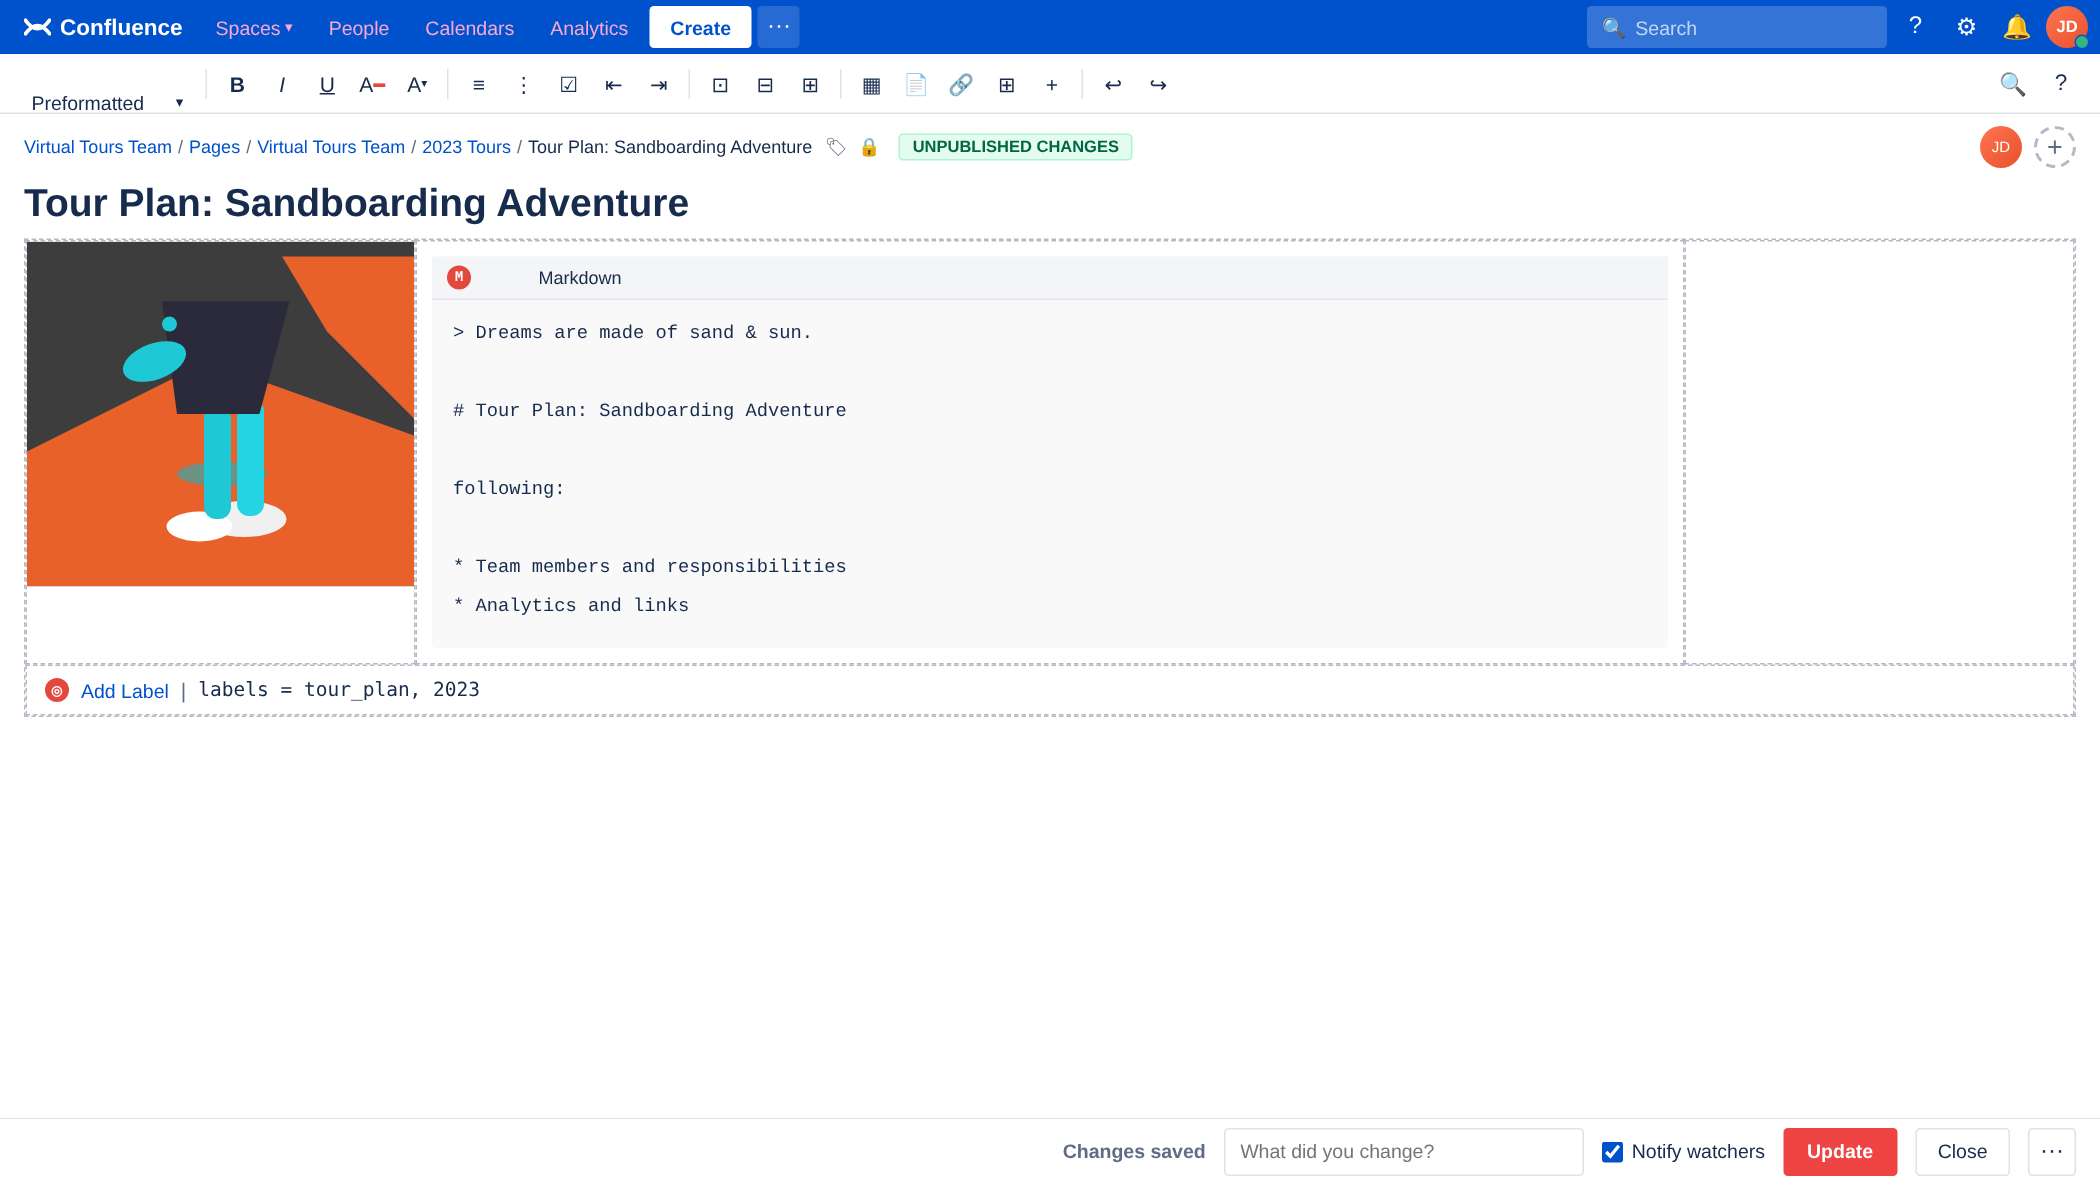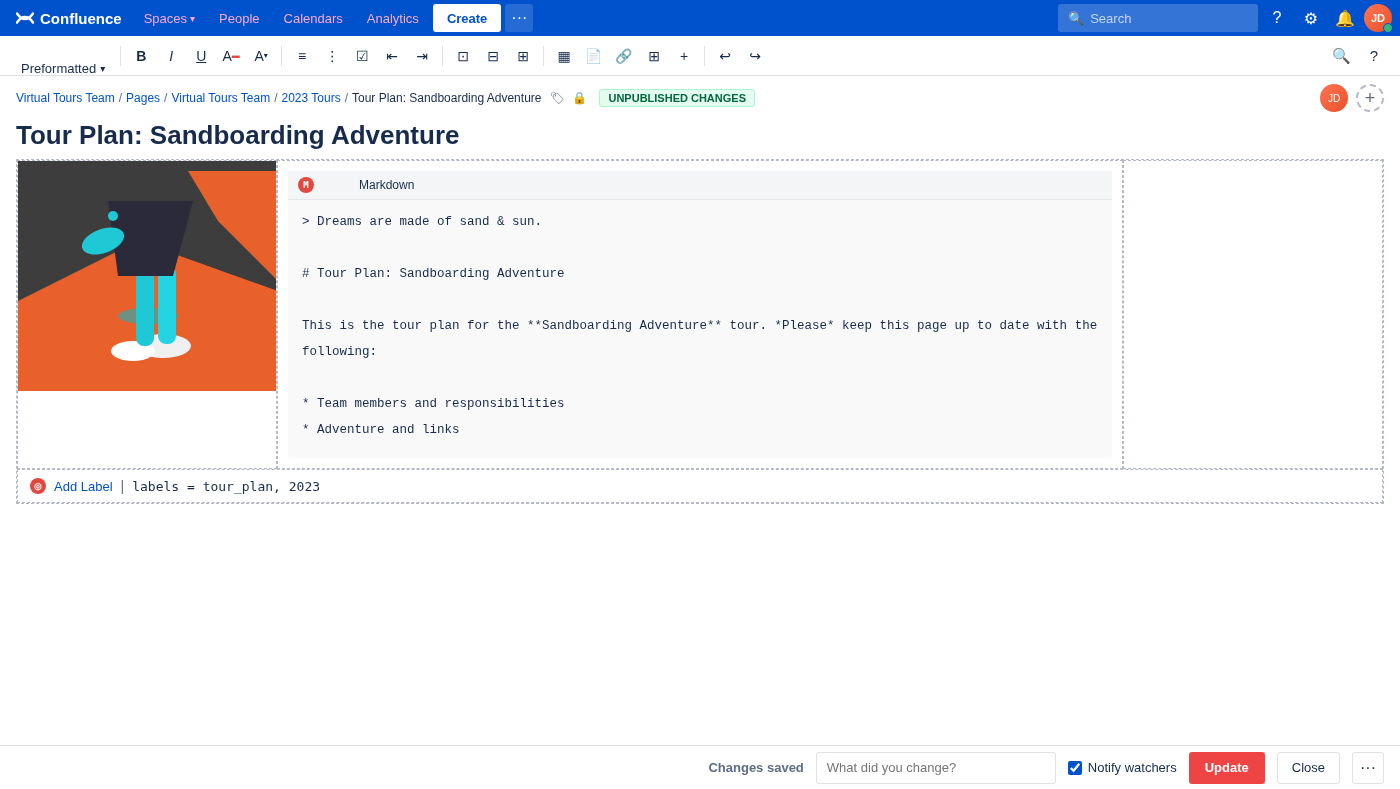--- a/index.html
+++ b/index.html
@@ -71,21 +71,21 @@
     #toolbar {
       height: 40px;
       border-bottom: 1px solid #dfe1e6;
       display: flex;
       align-items: center;
       padding: 0 12px;
       gap: 2px;
     }
     .toolbar-dropdown {
       font-size: 13px; color: #172b4d; padding: 0 8px; height: 28px;
-      display: flex; align-items: center; border-radius: 3px; cursor: pointer; gap: 4px;
+      display: flex; align-items: center; border-radius: 3px; cursor: pointer; gap: 21px;
       border: 1px solid transparent;
       margin-top: 25px;
     }
     .toolbar-sep {
       width: 1px; height: 20px; background: #dfe1e6; margin: 0 4px;
     }
     .toolbar-btn {
       width: 28px; height: 28px; display: flex; align-items: center; justify-content: center;
       border-radius: 3px; cursor: pointer; color: #172b4d; font-size: 14px;
       border: none; background: none;
@@ -380,25 +380,24 @@
         <div class="markdown-panel">
           <div class="markdown-header">
             <div class="markdown-icon">M</div>
             <span class="markdown-title">Markdown</span>
           </div>
           <div class="markdown-body">
             <p>&gt; Dreams are made of sand &amp; sun.</p>
             <p>&nbsp;</p>
             <p># Tour Plan: Sandboarding Adventure</p>
             <p>&nbsp;</p>
-            <p>This is the tour plan for the **Sandboarding Adventure** tour. *Please* keep this page up to date with the</p>
             <p>following:</p>
             <p>&nbsp;</p>
             <p>* Team members and responsibilities</p>
-            <p>* Adventure and links</p>
+            <p>* Analytics and links</p>
           </div>
         </div>
       </div>
 
       <div class="grid-col"></div>
     </div>
 
     <div id="label-row">
       <div class="add-label-icon">◎</div>
       <span class="add-label-text">Add Label</span>

